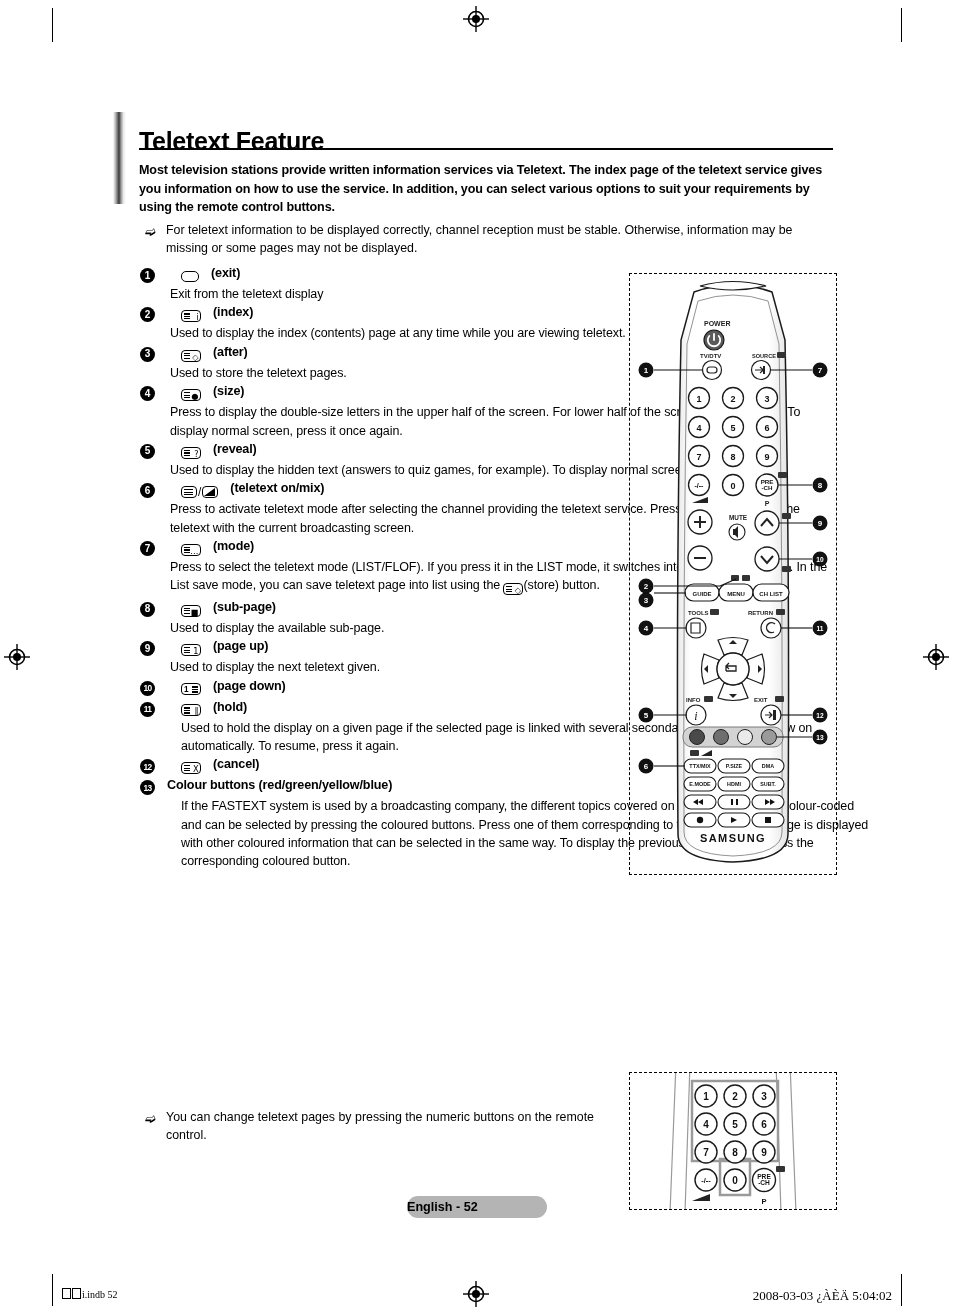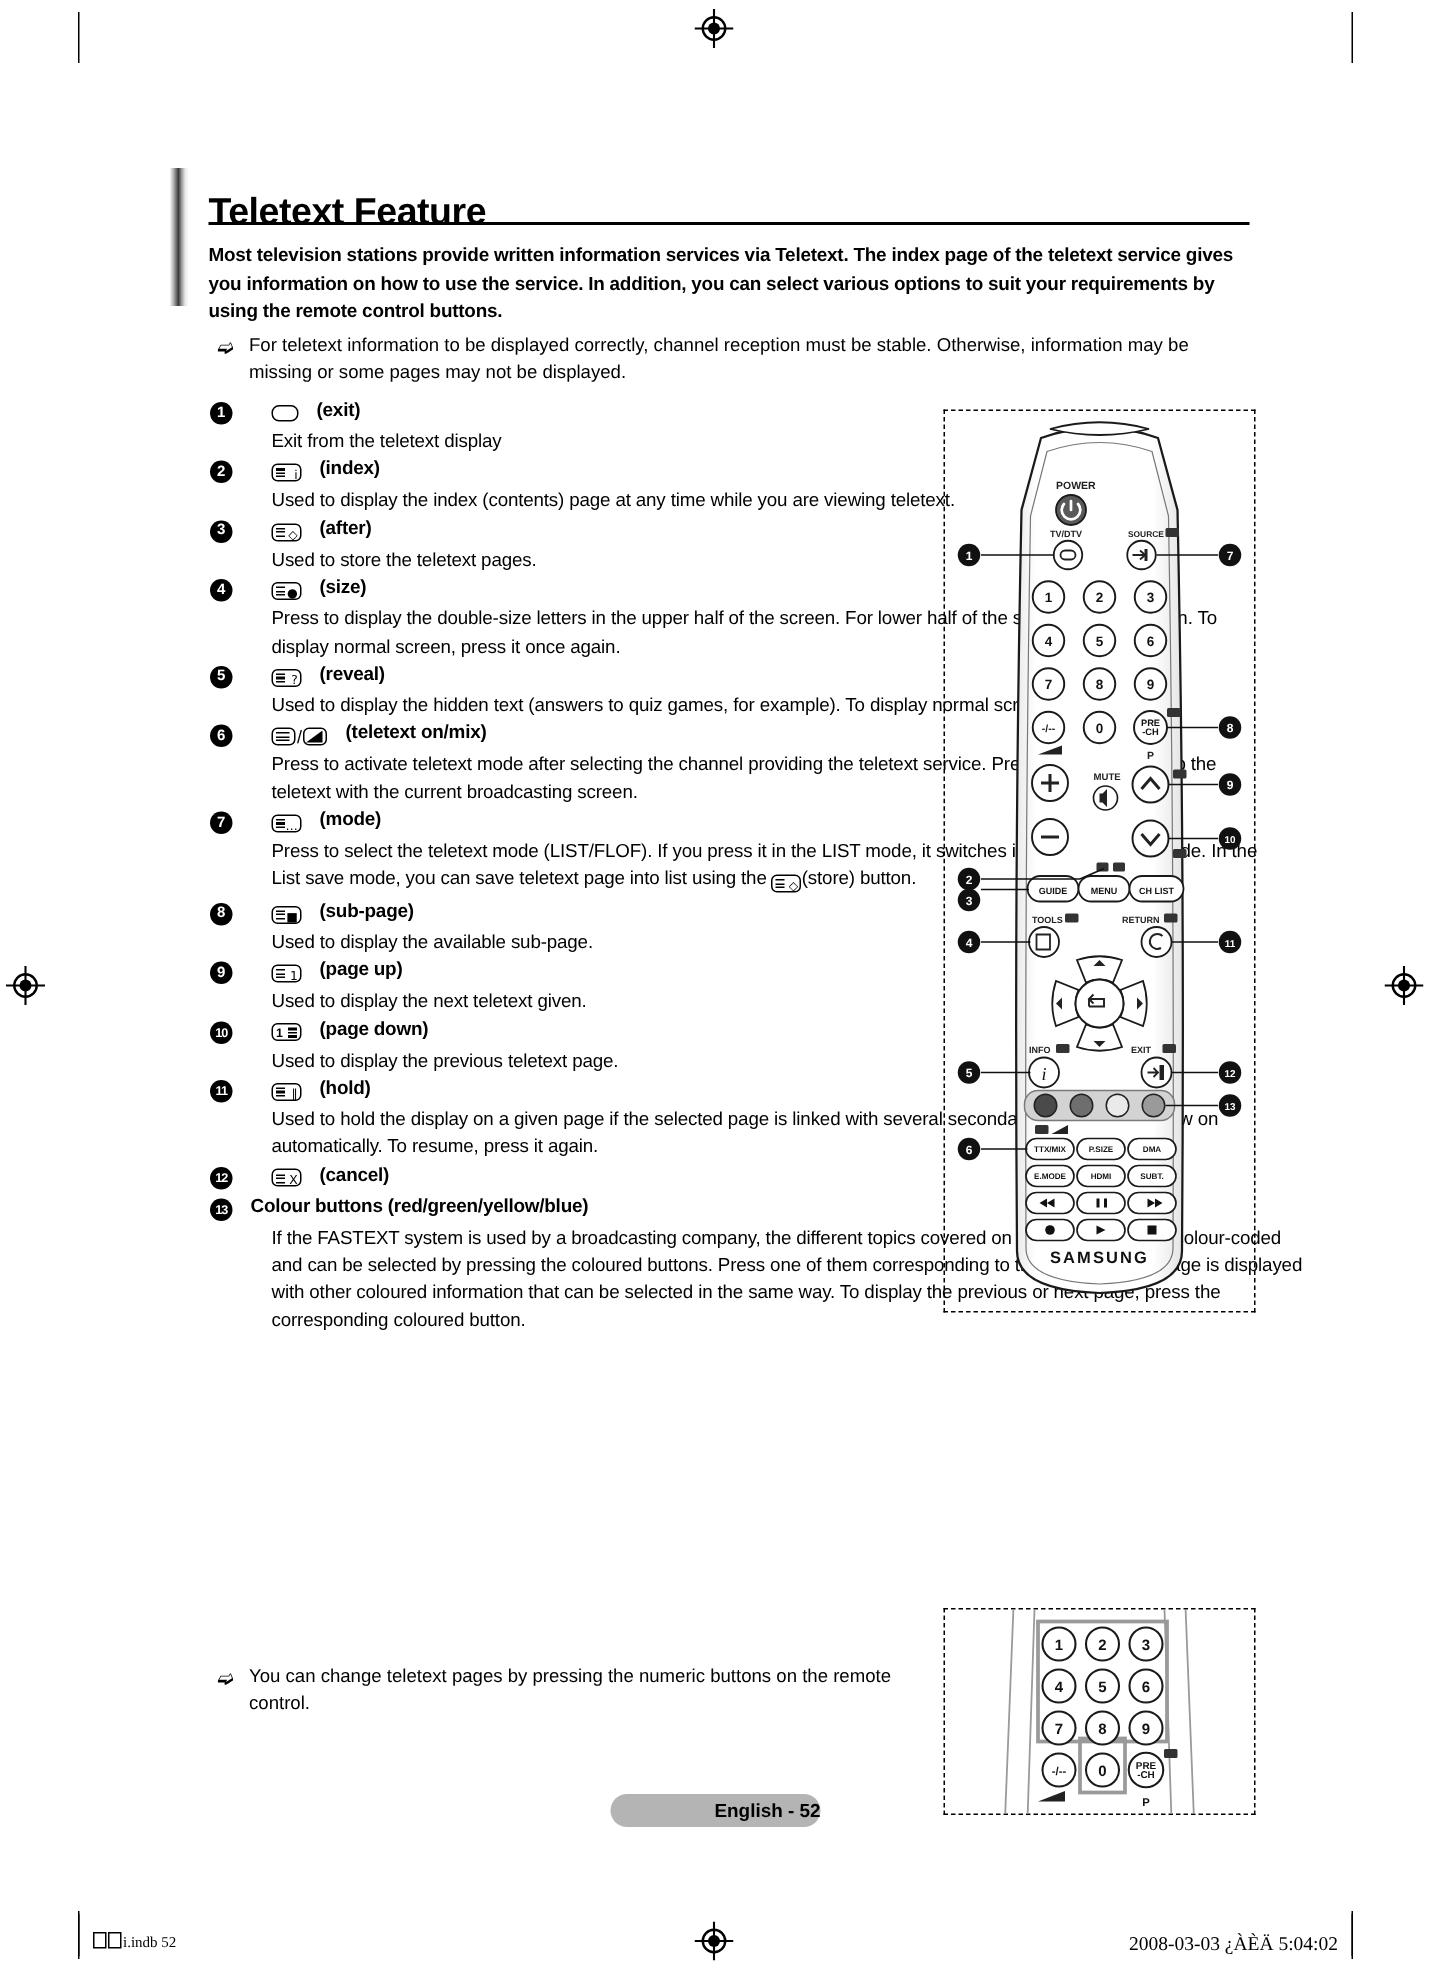--- a/index.html
+++ b/index.html
@@ -33,42 +33,42 @@
   
   #list{position:absolute;left:140px;top:266px;width:700px;}
   .item{position:relative;margin-bottom:2px;}
   .item-head{display:flex;align-items:flex-start;gap:6px;height:19px;}
   .num{flex:0 0 auto;width:15px;height:15px;border-radius:50%;background:#000;color:#fff;
     font-size:10px;font-weight:bold;display:flex;align-items:center;justify-content:center;
     line-height:1;margin-top:2px;}
   .num.wide{font-size:8.4px;letter-spacing:-0.6px;}
   .head-ic{flex:0 0 auto;margin-left:20px;margin-top:1px;}
   .head-label{font-size:12.6px;font-weight:bold;letter-spacing:-0.15px;margin-left:6px;}
-  .item-body{margin-left:41px;font-size:12.5px;line-height:1.47;letter-spacing:-0.1px;}
+  .item-body{margin-left:30px;font-size:12.5px;line-height:1.47;letter-spacing:-0.1px;}
   .inline-ic{display:inline-block;vertical-align:-3px;}
 
   
   .tkey{display:inline-block;border:1.4px solid #000;border-radius:4px;
     height:12px;box-sizing:border-box;position:relative;background:#fff;vertical-align:middle;}
   .tkey .lines{position:absolute;left:2px;top:2.2px;width:6px;height:6px;}
   .tkey .lines i{display:block;height:1.2px;background:#000;margin-bottom:1.3px;width:100%;}
   .tkey .sym{position:absolute;right:1.5px;top:0px;font-size:8.2px;line-height:12px;
     font-family:"DejaVu Sans",sans-serif;}
   .tkey.exit{width:18px;height:11px;border-radius:5px;}
   .tkey.k2{width:20px;}
   .tkey.plain{width:16px;}
   .tkey.mix{width:16px;position:relative;overflow:hidden;}
   .slashsep{display:inline-block;font-size:12px;padding:0 1px;}
   .tkey.num1 .numchar{position:absolute;left:2px;top:0;font-size:8.2px;line-height:12px;font-weight:bold;}
   .tkey.num1 .lines{left:auto;right:2px;}
 
   
   
   #pagetag{position:absolute;left:407px;top:1196px;width:140px;height:22px;
-    background:#b4b4b4;border-radius:11px;display:flex;align-items:center;justify-content:flex-end;
+    background:#b4b4b4;border-radius:11px;display:flex;align-items:center;justify-content:flex-start;
     font-size:12.6px;font-weight:bold;}
   .footline{position:absolute;background:#000;}
   #foot-left{position:absolute;left:62px;top:1288px;font-size:10px;
     font-family:"Liberation Serif",serif;}
   #foot-right{position:absolute;right:62px;top:1288px;font-size:13px;
     font-family:"Liberation Serif",serif;white-space:nowrap;}
   .boxglyph{display:inline-block;width:7px;height:9px;border:1px solid #000;margin-right:1px;
     vertical-align:-1px;}
 
   
@@ -277,21 +277,20 @@
         <span class="num wide">10</span>
         <span class="head-ic">
           <span class="tkey k2 num1"><span class="numchar">1</span><span class="lines" style="left:auto;right:2px;width:6px;">
                 <i></i>
                 <i></i>
                 <i></i>
               </span></span>
         </span>
         <span class="head-label">(page down)</span>
       </div>
-      <div class="item-body">Used to display the previous teletext page.</div>
     </div>
 
     <div class="item">
       <div class="item-head">
         <span class="num wide">11</span>
         <span class="head-ic">
           <span class="tkey k2"><span class="lines">
                 <i></i>
                 <i></i>
                 <i></i>

